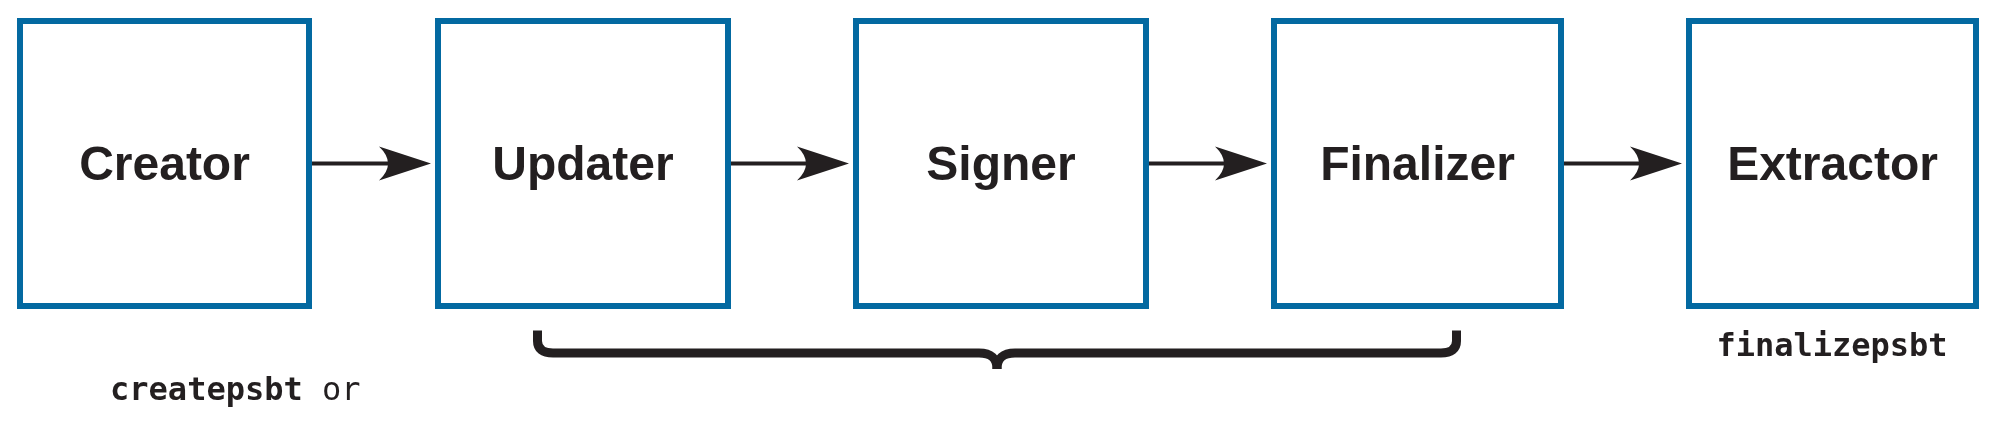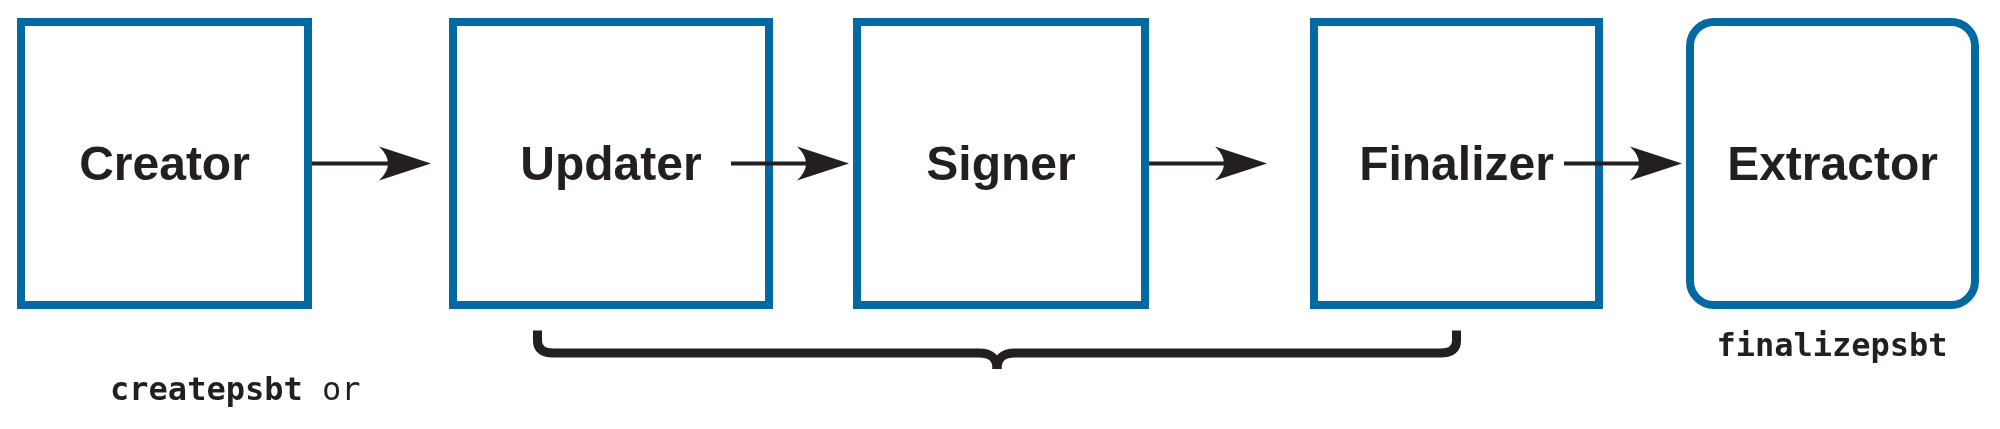--- a/index.html
+++ b/index.html
@@ -9,21 +9,21 @@
     height: 429px;
     background: #ffffff;
     font-family: "Liberation Sans", sans-serif;
     overflow: hidden;
   }
   .stage-box {
     position: absolute;
     top: 18px;
     height: 291px;
     box-sizing: border-box;
-    border: 8px solid #0369a1;
+    border: 6px solid #0369a1;
     background: #ffffff;
     display: flex;
     align-items: center;
     justify-content: center;
   }
   .stage-label {
     font-family: "Liberation Sans", sans-serif;
     font-weight: bold;
     font-size: 48px;
     color: #231f20;
@@ -50,30 +50,30 @@
   }
 </style>
 </head>
 <body>
 
 <div class="canvas">
 
   <div class="stage-box" style="left:17px; width:295px;">
     <span class="stage-label">Creator</span>
   </div>
-  <div class="stage-box" style="left:435px; width:324px;margin-left:14px;">
+  <div class="stage-box" style="left:435px; width:296px;">
     <span class="stage-label">Updater</span>
   </div>
   <div class="stage-box" style="left:853px; width:296px;">
     <span class="stage-label">Signer</span>
   </div>
-  <div class="stage-box" style="left:1271px; width:293px;margin-left:39px;">
+  <div class="stage-box" style="left:1271px; width:293px;">
     <span class="stage-label">Finalizer</span>
   </div>
-  <div class="stage-box" style="left:1686px; width:293px;border-radius:28px;">
+  <div class="stage-box" style="left:1686px; width:293px;">
     <span class="stage-label">Extractor</span>
   </div>
 
   <svg class="overlay" width="2000" height="429" viewBox="0 0 2000 429">
     <g>
       <path d="M312 163.5 H402" stroke="#231f20" stroke-width="4" fill="none"></path>
       <path d="M431 163.5 L379 146.5 Q397 163.5 379 180.5 Z" fill="#231f20"></path>
     </g>
     <g>
       <path d="M731 163.5 H820" stroke="#231f20" stroke-width="4" fill="none"></path>

